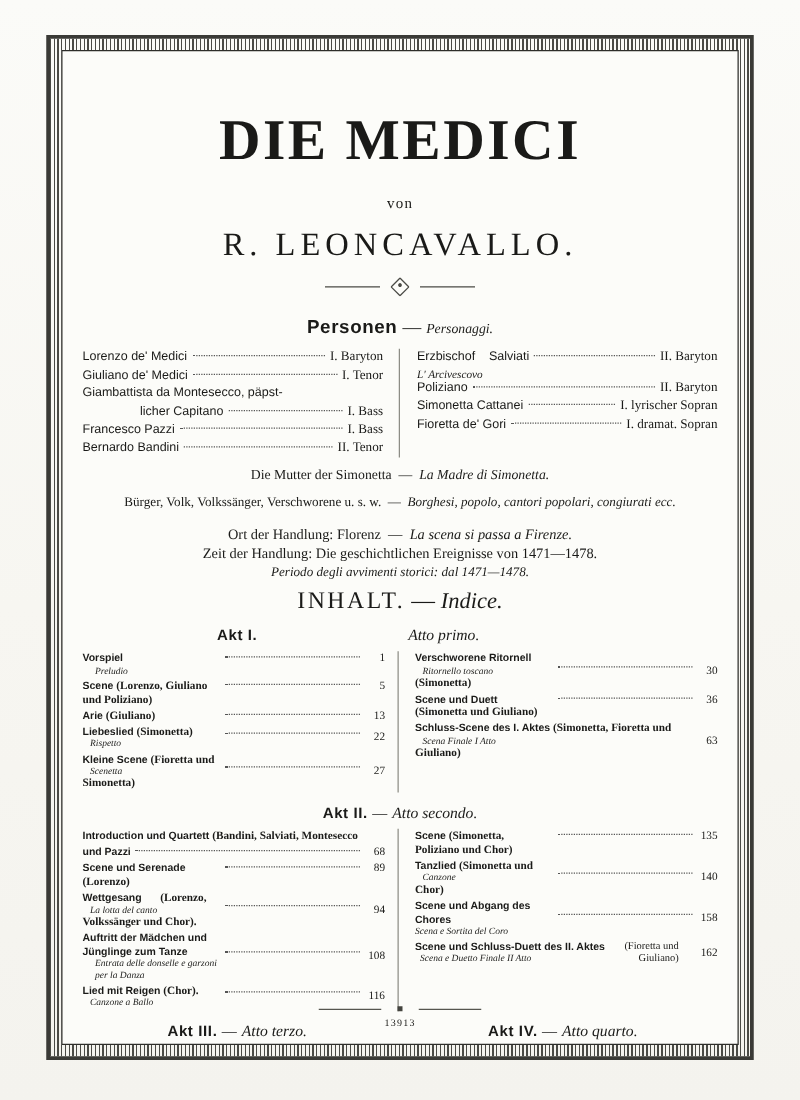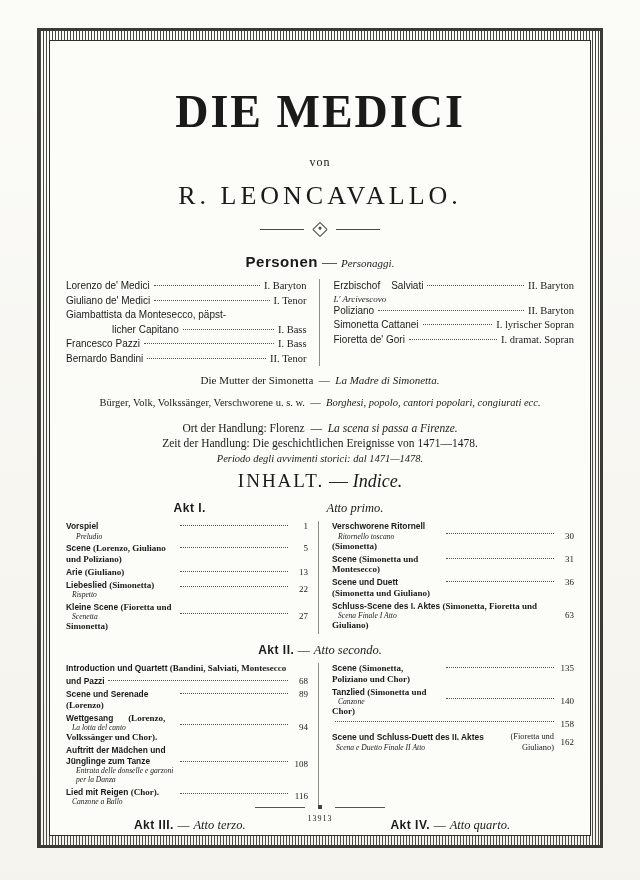--- a/index.html
+++ b/index.html
@@ -367,25 +367,20 @@
               <span class="toc-pg">27</span>
             </div>
           </div>
           <div class="toc-col r">
             <div class="toc-item tall">
               <span class="toc-text"><span class="inlinepair"><span class="top">Verschworene Ritornell</span><span class="bot">Ritornello toscano</span></span> <span class="plain">(Simonetta)</span></span>
               <span class="toc-dots"></span>
               <span class="toc-pg">30</span>
             </div>
             <div class="toc-item">
-              <span class="toc-text"><span>Scene</span> <span class="plain">(Simonetta und Montesecco)</span></span>
-              <span class="toc-dots"></span>
-              <span class="toc-pg">31</span>
-            </div>
-            <div class="toc-item">
               <span class="toc-text"><span>Scene und Duett</span> <span class="plain">(Simonetta und Giuliano)</span></span>
               <span class="toc-dots"></span>
               <span class="toc-pg">36</span>
             </div>
             <div class="toc-item tall">
               <span class="toc-text"><span class="inlinepair"><span class="top">Schluss-Scene des I. Aktes</span><span class="bot">Scena Finale I Atto</span></span> <span class="plain">(Simonetta, Fioretta und Giuliano)</span></span>
               <span class="toc-pg" style="margin-left:3px">63</span>
             </div>
           </div>
         </div>
@@ -429,30 +424,31 @@
               <span class="toc-text"><span>Scene</span> <span class="plain">(Simonetta, Poliziano und Chor)</span></span>
               <span class="toc-dots"></span>
               <span class="toc-pg">135</span>
             </div>
             <div class="toc-item tall">
               <span class="toc-text"><span class="inlinepair"><span class="top">Tanzlied</span><span class="bot">Canzone</span></span> <span class="plain">(Simonetta und Chor)</span></span>
               <span class="toc-dots"></span>
               <span class="toc-pg">140</span>
             </div>
             <div class="toc-item tall">
+              <span class="toc-text"><span>Scene und Abgang des Chores</span><span class="sub" style="padding-left:0">Scena e Sortita del Coro</span></span>
               <span class="toc-dots"></span>
               <span class="toc-pg">158</span>
             </div>
             <div class="toc-item tall">
               <span class="toc-text"><span>Scene und Schluss-Duett des II. Aktes</span><span class="sub" style="padding-left:4px">Scena e Duetto Finale II Atto</span></span>
               <span class="toc-text" style="flex:none;text-align:right;font-weight:400;font-family:'Liberation Serif',serif;font-size:8.4px;">
                   <span style="display:block">(Fioretta und</span>
                   <span style="display:block">Giuliano)</span>
                 </span>
-              <span class="toc-pg" style="margin-left:0">162</span>
+              <span class="toc-pg" style="margin-left:11px">162</span>
             </div>
           </div>
         </div>
 
         <div class="akt-band">
           <div class="hcell">
             <div class="akt-head"><span>Akt III.</span><span class="dash">&nbsp;—&nbsp;</span><i>Atto terzo.</i></div>
           </div>
           <div class="hcell r">
             <div class="akt-head"><span>Akt IV.</span><span class="dash">&nbsp;—&nbsp;</span><i>Atto quarto.</i></div>

